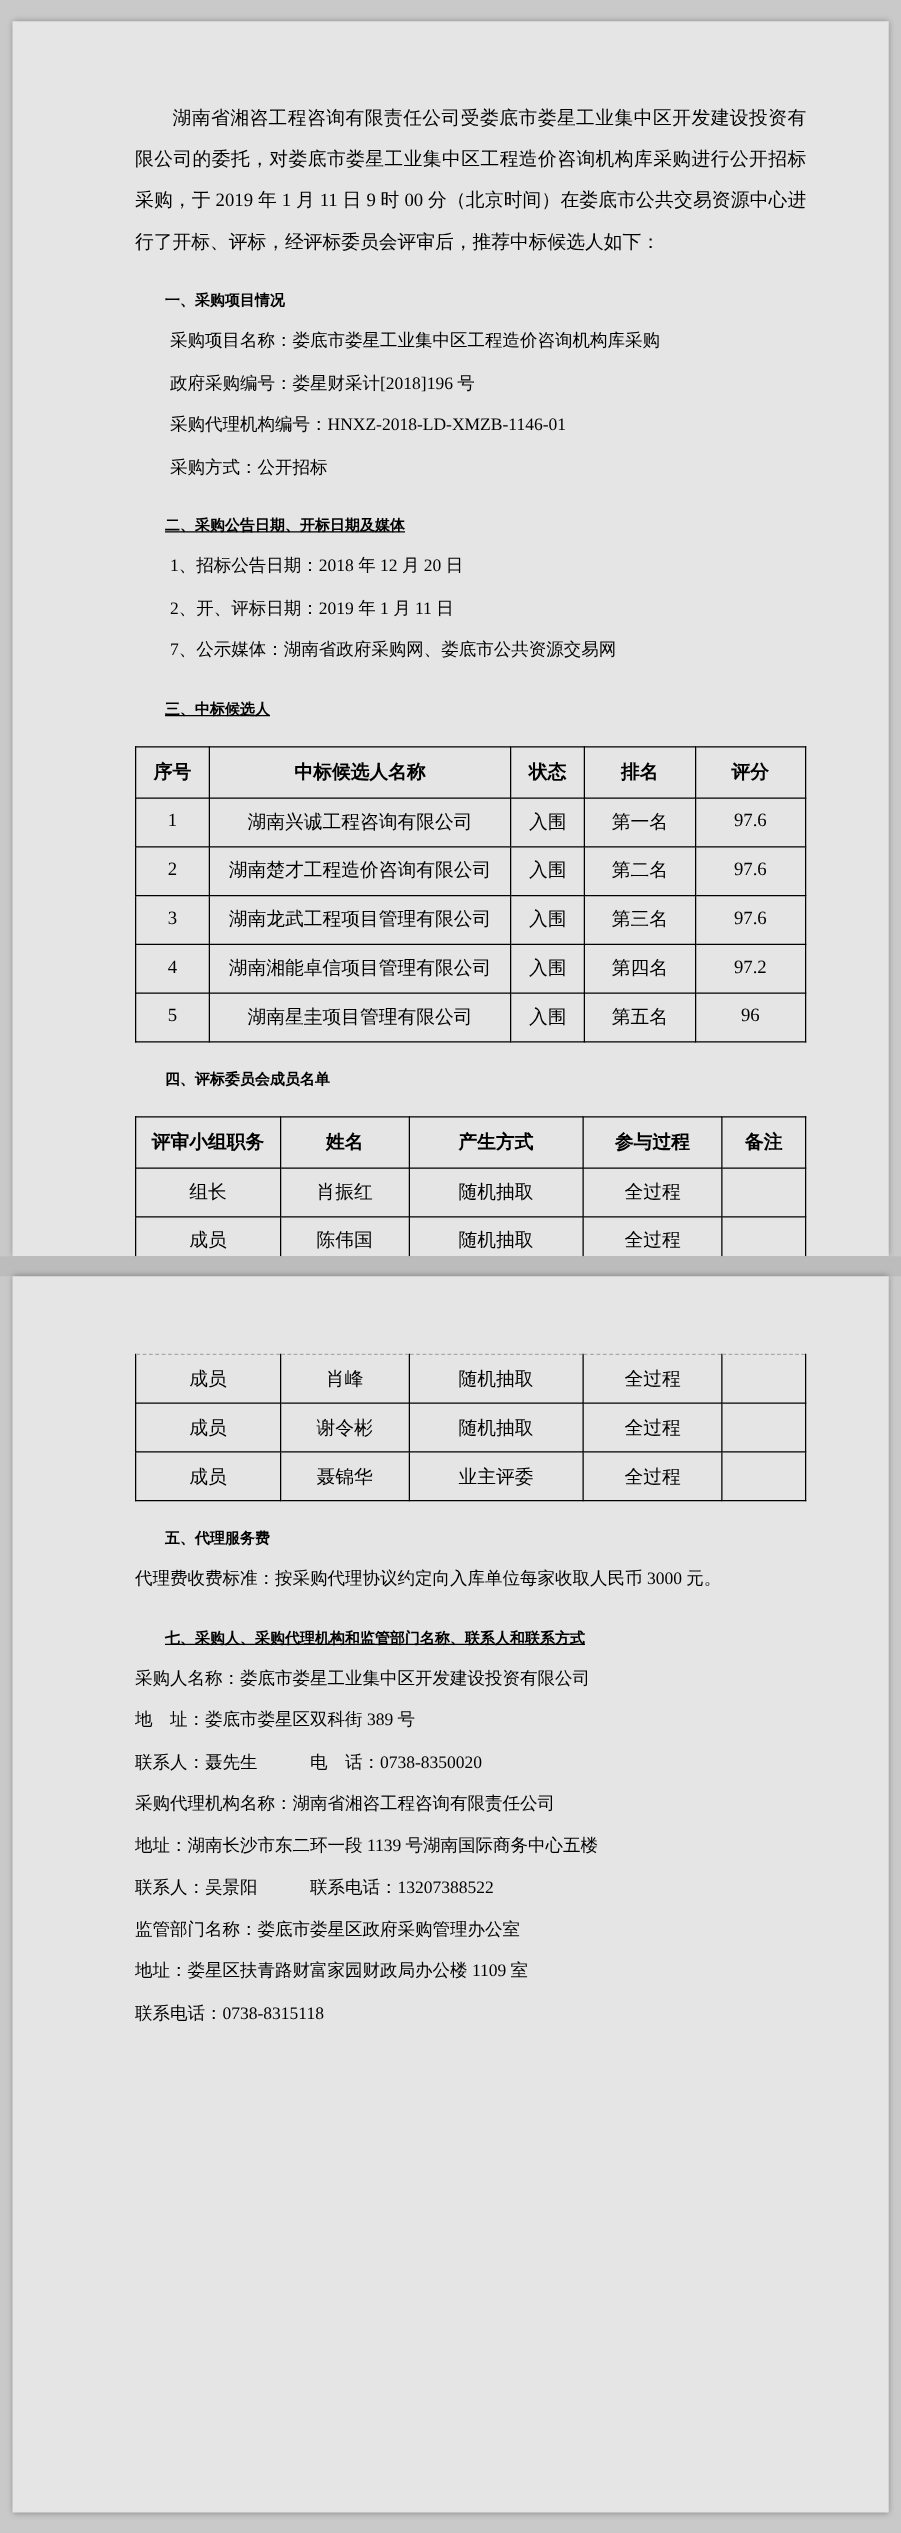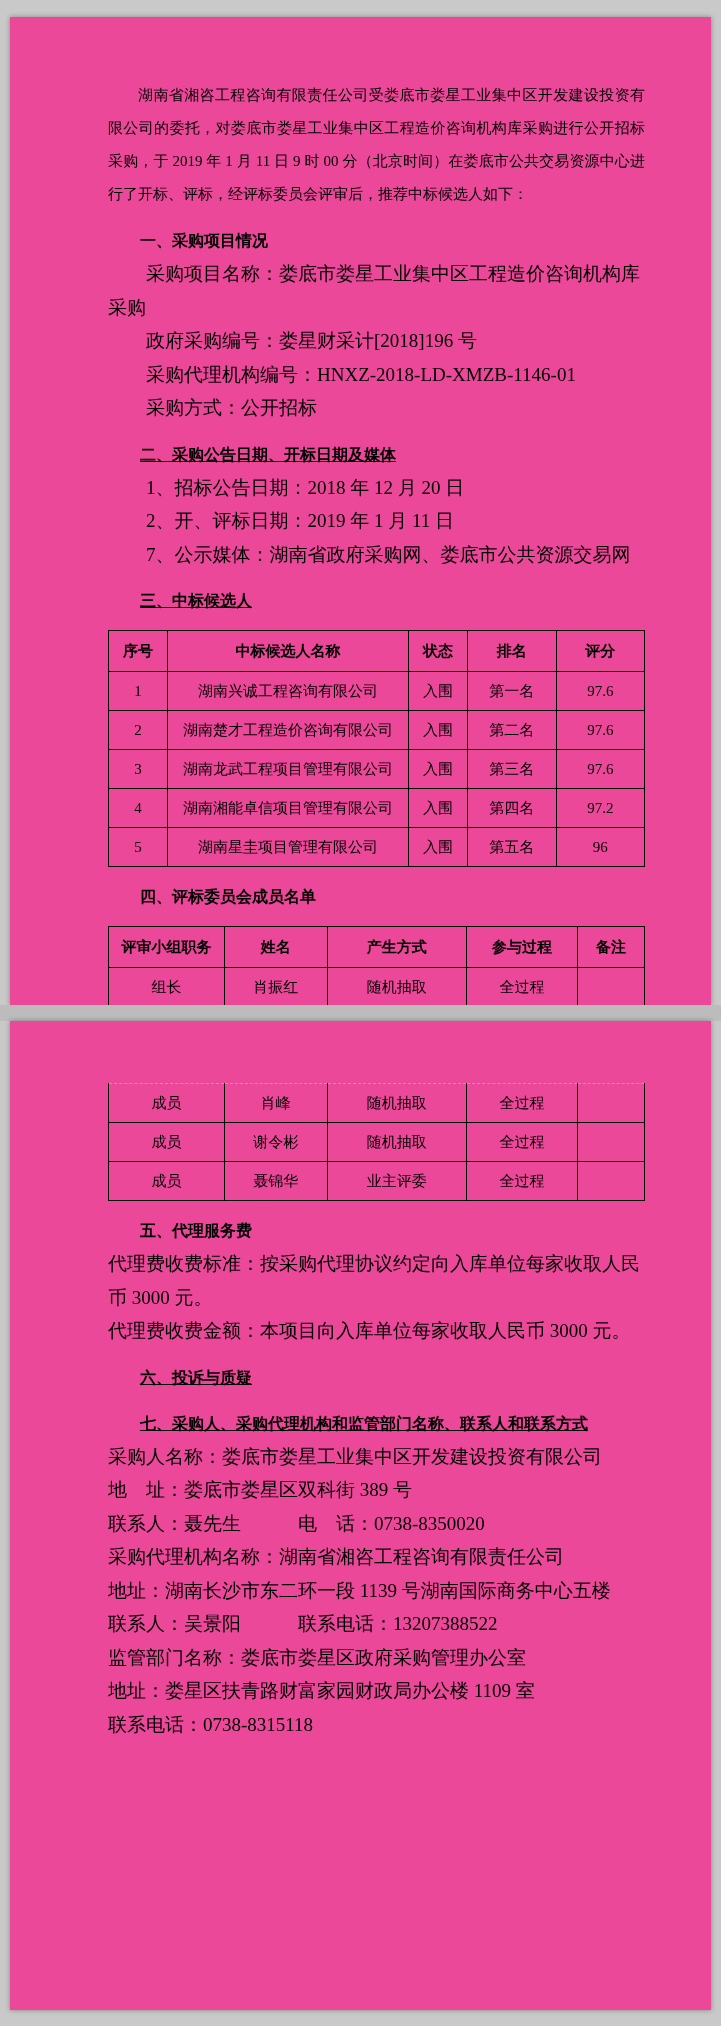--- a/index.html
+++ b/index.html
@@ -4,35 +4,35 @@
 <style>
   html,body { margin:0; padding:0; }
   body {
     width:721px; height:2026px;
     background:#c9c9c9;
     font-family:"Liberation Serif","DejaVu Serif",serif;
     color:#000;
     overflow:hidden;
   }
   .page {
-    width:701px; margin-left:10px; background:#ec4899;
+    width:701px; margin-left:10px; background:#e5e5e5;
     box-shadow:0 0 5px rgba(0,0,0,.35);
     box-sizing:border-box;
     overflow:hidden;
   }
   .page1 { height:988px; margin-top:17px; }
   .page-gap { height:16px; background:#bcbcbc; }
   .page2 { height:989px; }
   .page-inner { padding:62px 66px 0 98px; }
   .page2 .page-inner { padding-top:62px; }
 
   p.para { margin:0; font-size:15px; line-height:33px; text-align:justify; text-indent:2em; }
-  p.line { margin:0; font-size:19px; line-height:33.5px; }
+  p.line { margin:0; font-size:14px; line-height:33.5px; }
   .indent { text-indent:2em; }
-  h3.hd { margin:13px 0 0 0; font-size:16px; line-height:33px; font-weight:bold; text-indent:2em; }
+  h3.hd { margin:13px 0 0 0; font-size:12px; line-height:33px; font-weight:bold; text-indent:2em; }
 
   table.doc-table { border-collapse:collapse; width:100%; margin-top:13px; table-layout:fixed; }
   table.doc-table th, table.doc-table td {
     border:1px solid #000; text-align:center; vertical-align:middle;
     font-size:15px; height:34px; padding:2px 4px; overflow:hidden;
   }
   table.doc-table th { font-weight:bold; height:36px; }
   table.cont-table { margin-top:0; }
   table.cont-table tr:first-child td { border-top:1px dashed #aaa; }
 
@@ -191,23 +191,21 @@
             <td>聂锦华</td>
             <td>业主评委</td>
             <td>全过程</td>
             <td></td>
           </tr>
         </tbody>
       </table>
 
       <h3 class="hd mt18">五、代理服务费</h3>
       <p class="line">代理费收费标准：按采购代理协议约定向入库单位每家收取人民币 3000 元。</p>
-      <p class="line">代理费收费金额：本项目向入库单位每家收取人民币 3000 元。</p>
-
-      <h3 class="hd mt8">六、投诉与质疑</h3>
+
 
       <h3 class="hd mt8">七、采购人、采购代理机构和监管部门名称、联系人和联系方式</h3>
       <p class="line">采购人名称：娄底市娄星工业集中区开发建设投资有限公司</p>
       <p class="line">地　址：娄底市娄星区双科街 389 号</p>
       <p class="line">联系人：聂先生　　　电　话：0738-8350020</p>
       <p class="line">采购代理机构名称：湖南省湘咨工程咨询有限责任公司</p>
       <p class="line">地址：湖南长沙市东二环一段 1139 号湖南国际商务中心五楼</p>
       <p class="line">联系人：吴景阳　　　联系电话：13207388522</p>
       <p class="line">监管部门名称：娄底市娄星区政府采购管理办公室</p>
       <p class="line">地址：娄星区扶青路财富家园财政局办公楼 1109 室</p>

